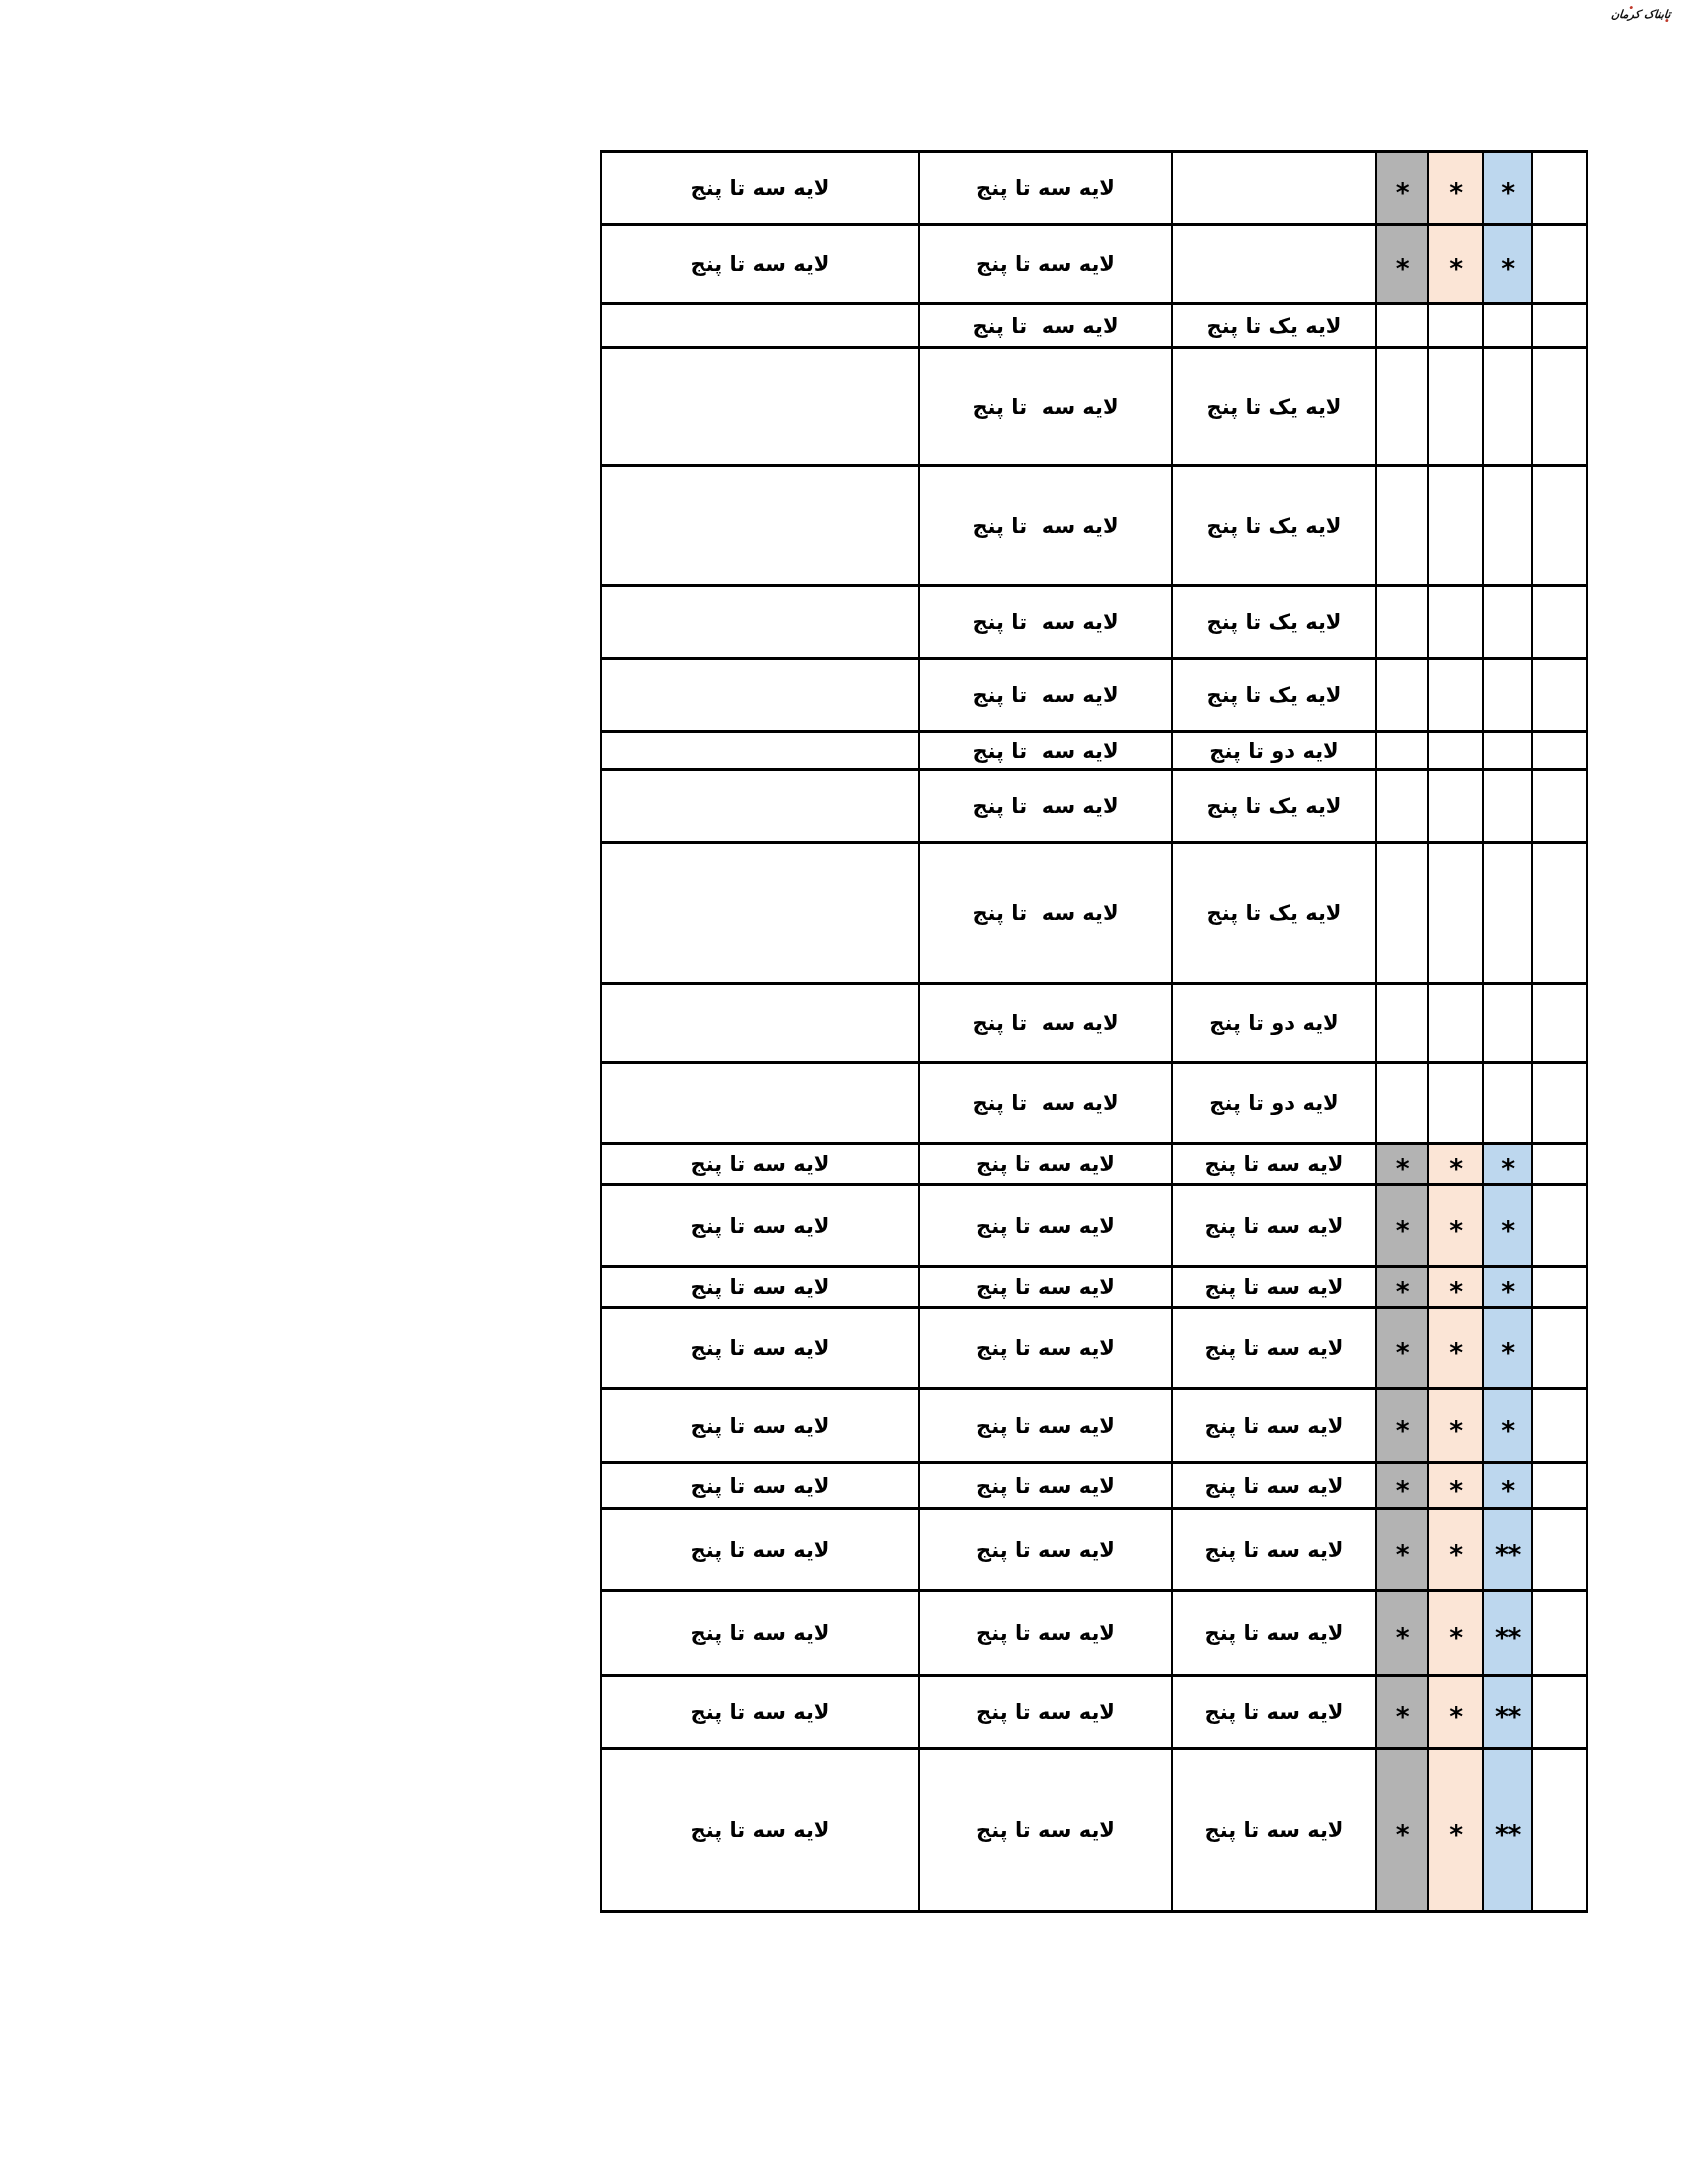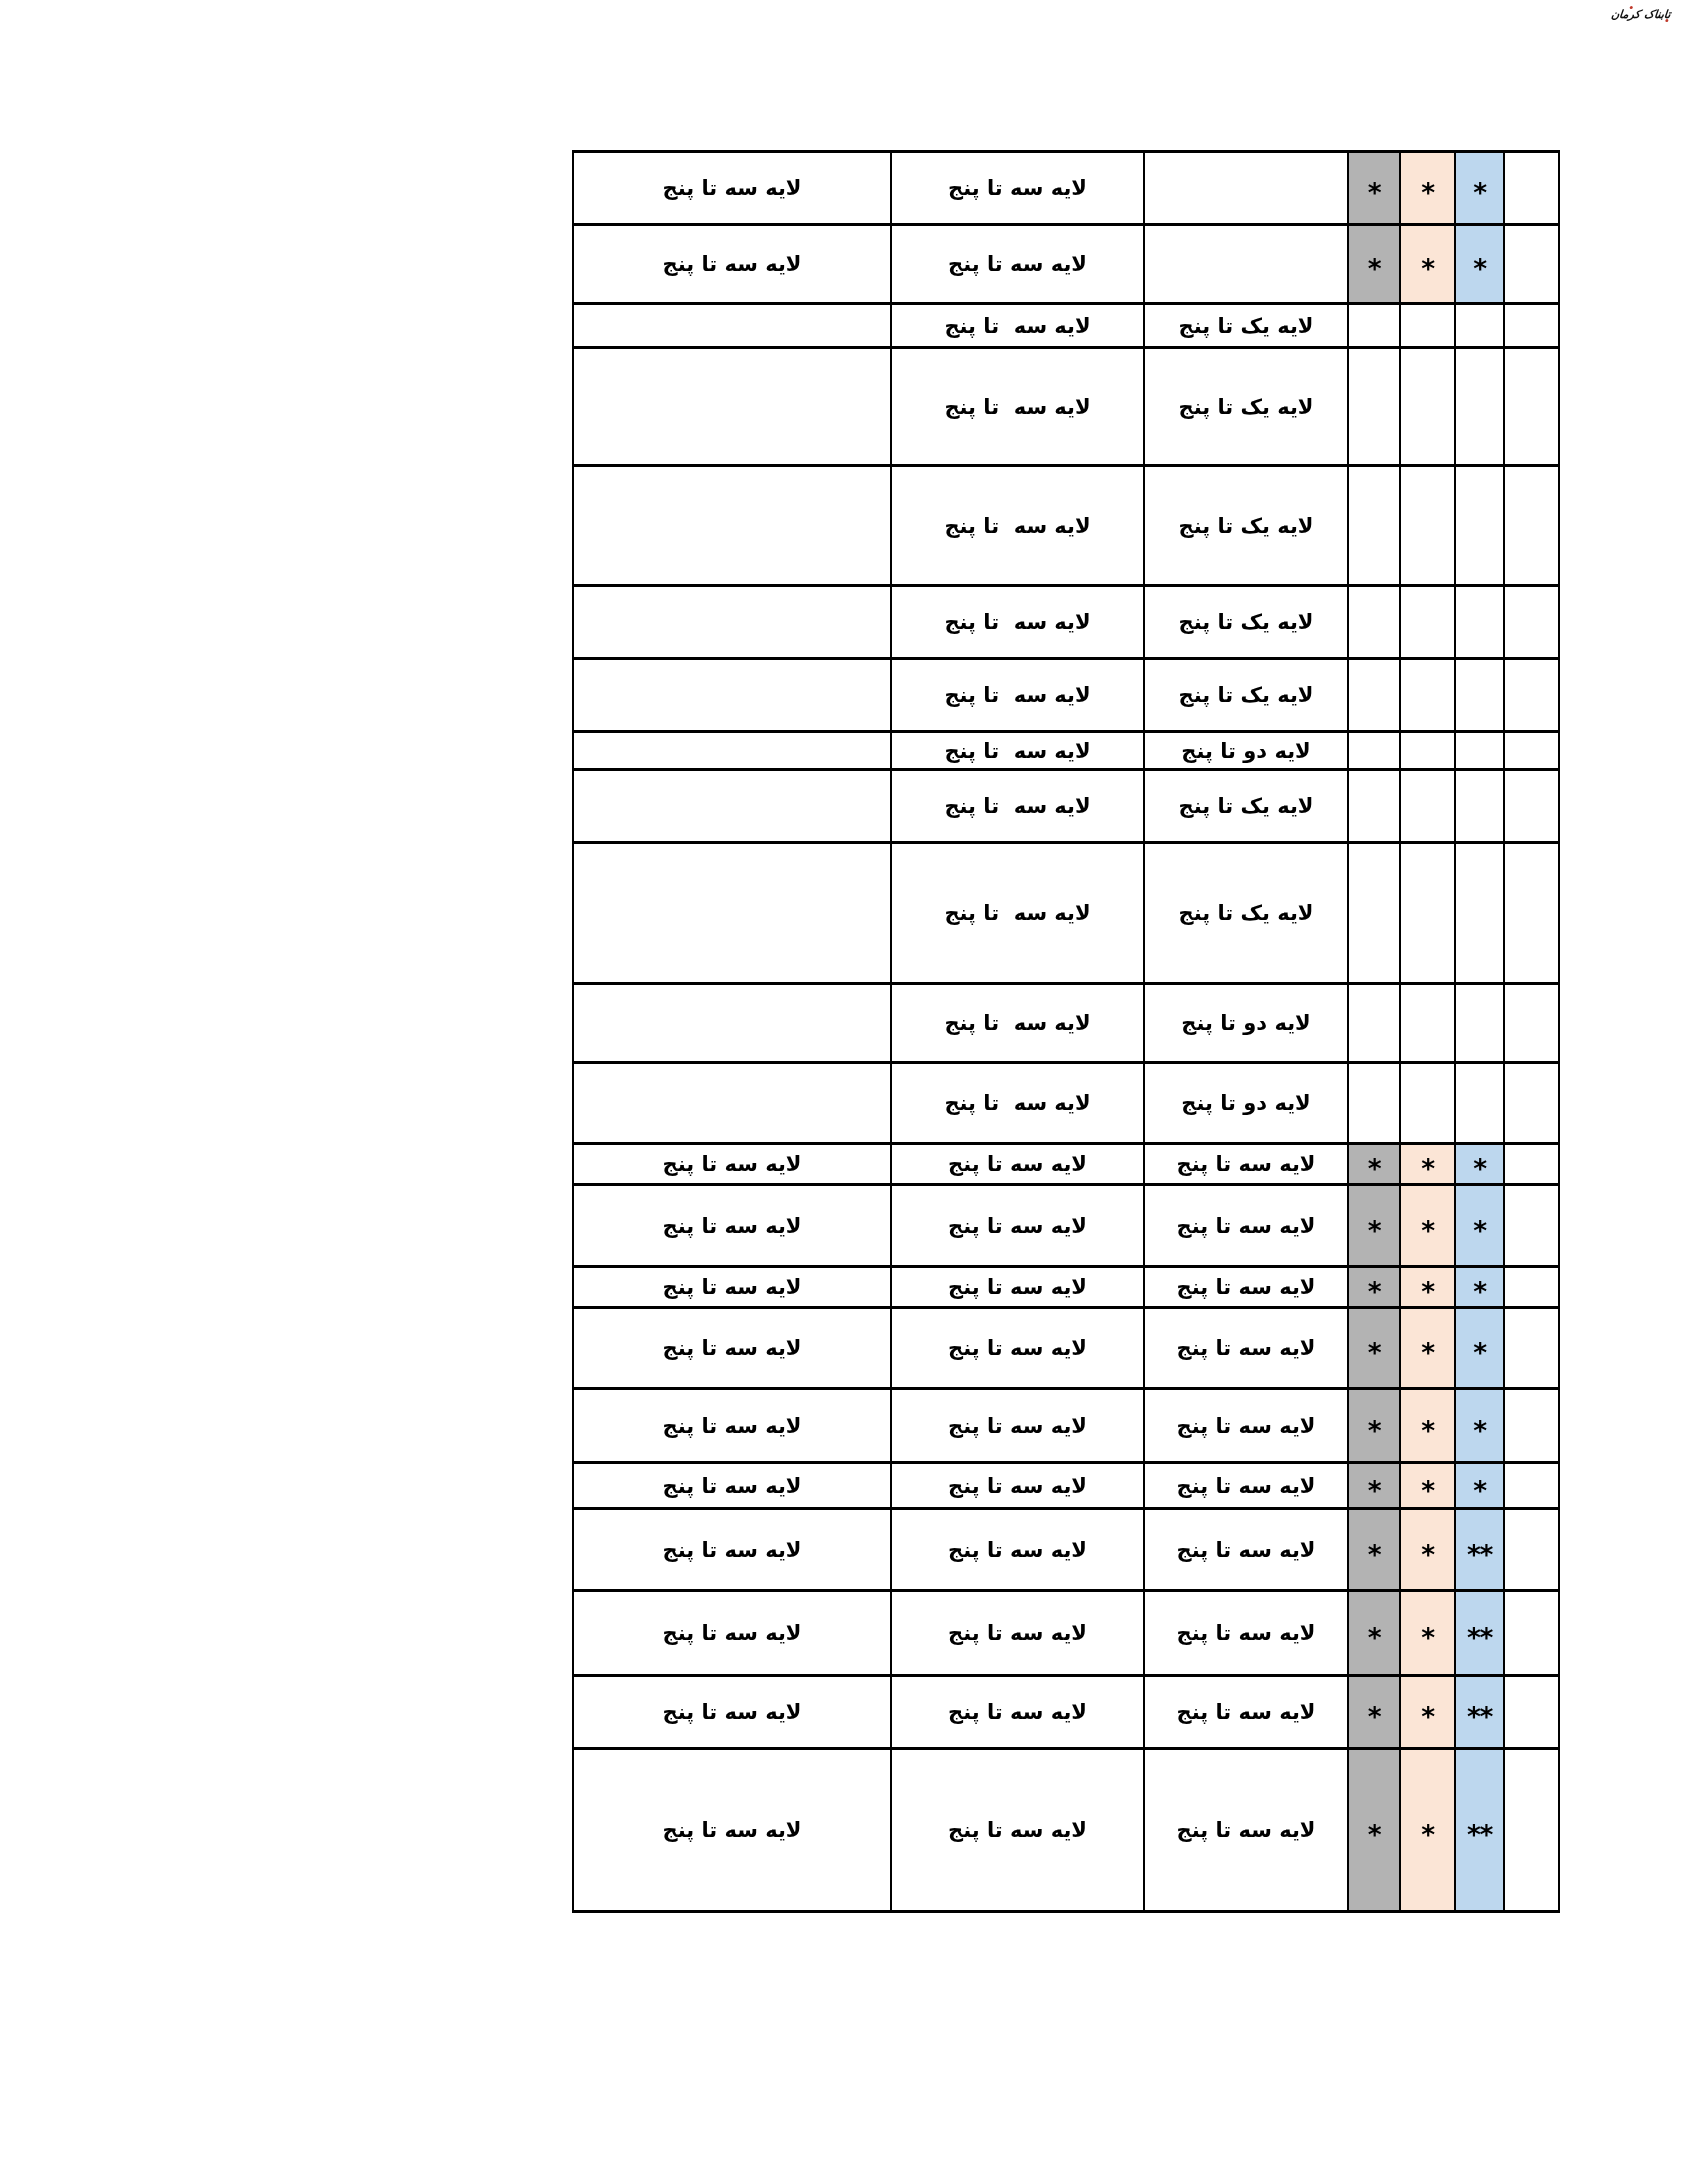--- a/index.html
+++ b/index.html
@@ -79,21 +79,21 @@
 <body>
 
 <div class="page">
 
   <div class="logo">
     <span class="dot d1"></span>
     <span class="dot d2"></span>
     <span>تابناک کرمان</span>
   </div>
 
-  <div class="grid" id="grid" style="grid-template-rows: 73px 79px 44px 118px 120px 73px 73px 38px 73px 141px 79px 81px 41px 82px 41px 81px 74px 46px 82px 85px 73px 160px;">
+  <div class="grid" id="grid" style="grid-template-rows: 73px 79px 44px 118px 120px 73px 73px 38px 73px 141px 79px 81px 41px 82px 41px 81px 74px 46px 82px 85px 73px 160px; margin-left: 28px;">
       <div class="cell text-cell">لایه سه تا پنج</div>
       <div class="cell text-cell">لایه سه تا پنج</div>
       <div class="cell text-cell"></div>
       <div class="cell star-cell" style="background: rgb(179, 179, 179);">*</div>
       <div class="cell star-cell" style="background: rgb(251, 229, 214);">*</div>
       <div class="cell star-cell" style="background: rgb(189, 215, 238);">*</div>
       <div class="cell last-col"></div>
       <div class="cell text-cell">لایه سه تا پنج</div>
       <div class="cell text-cell">لایه سه تا پنج</div>
       <div class="cell text-cell"></div>

